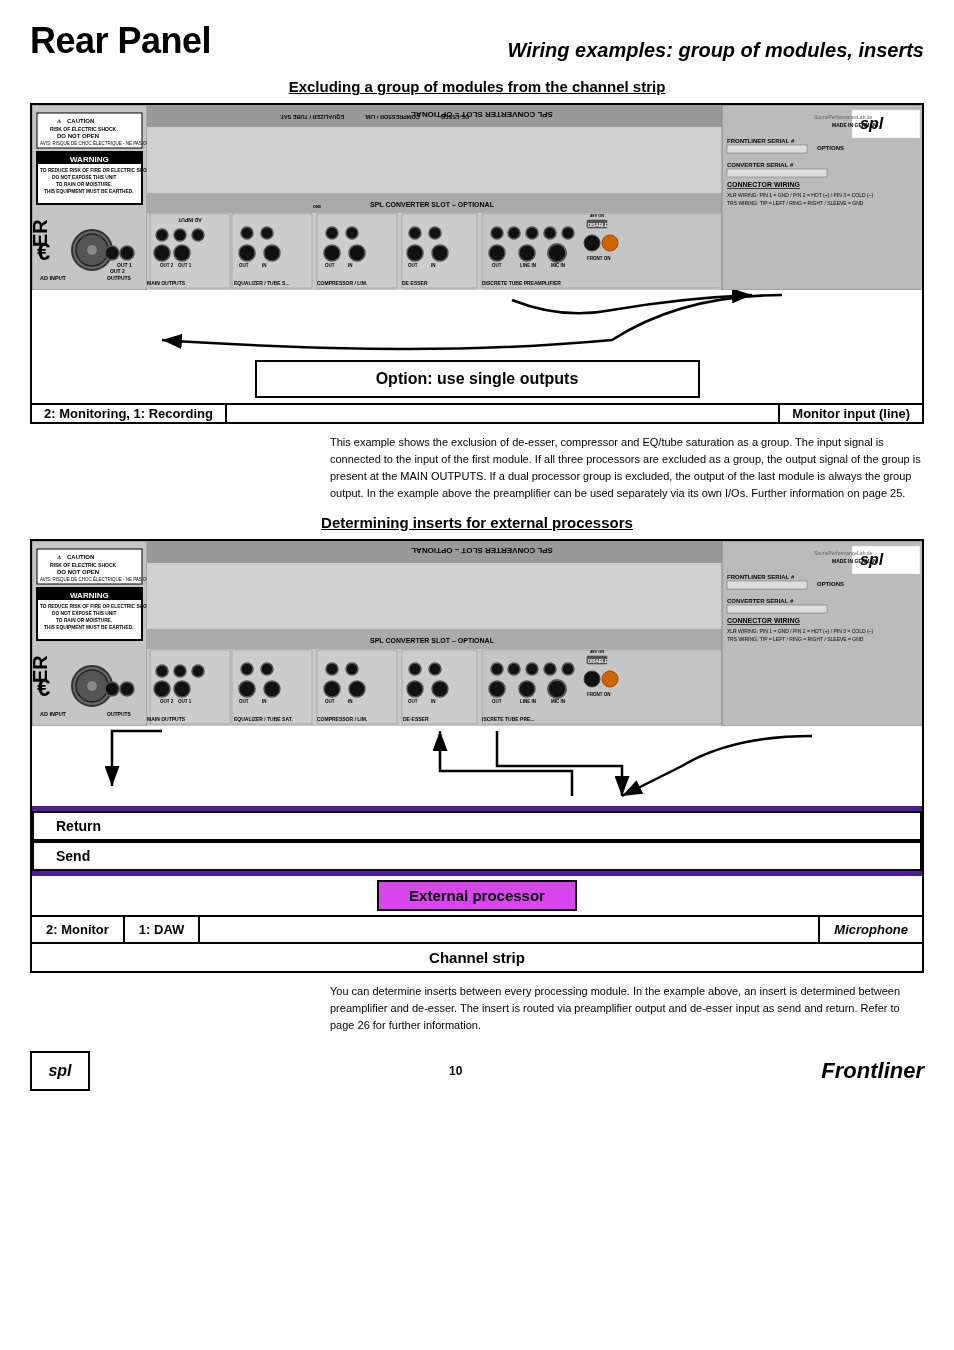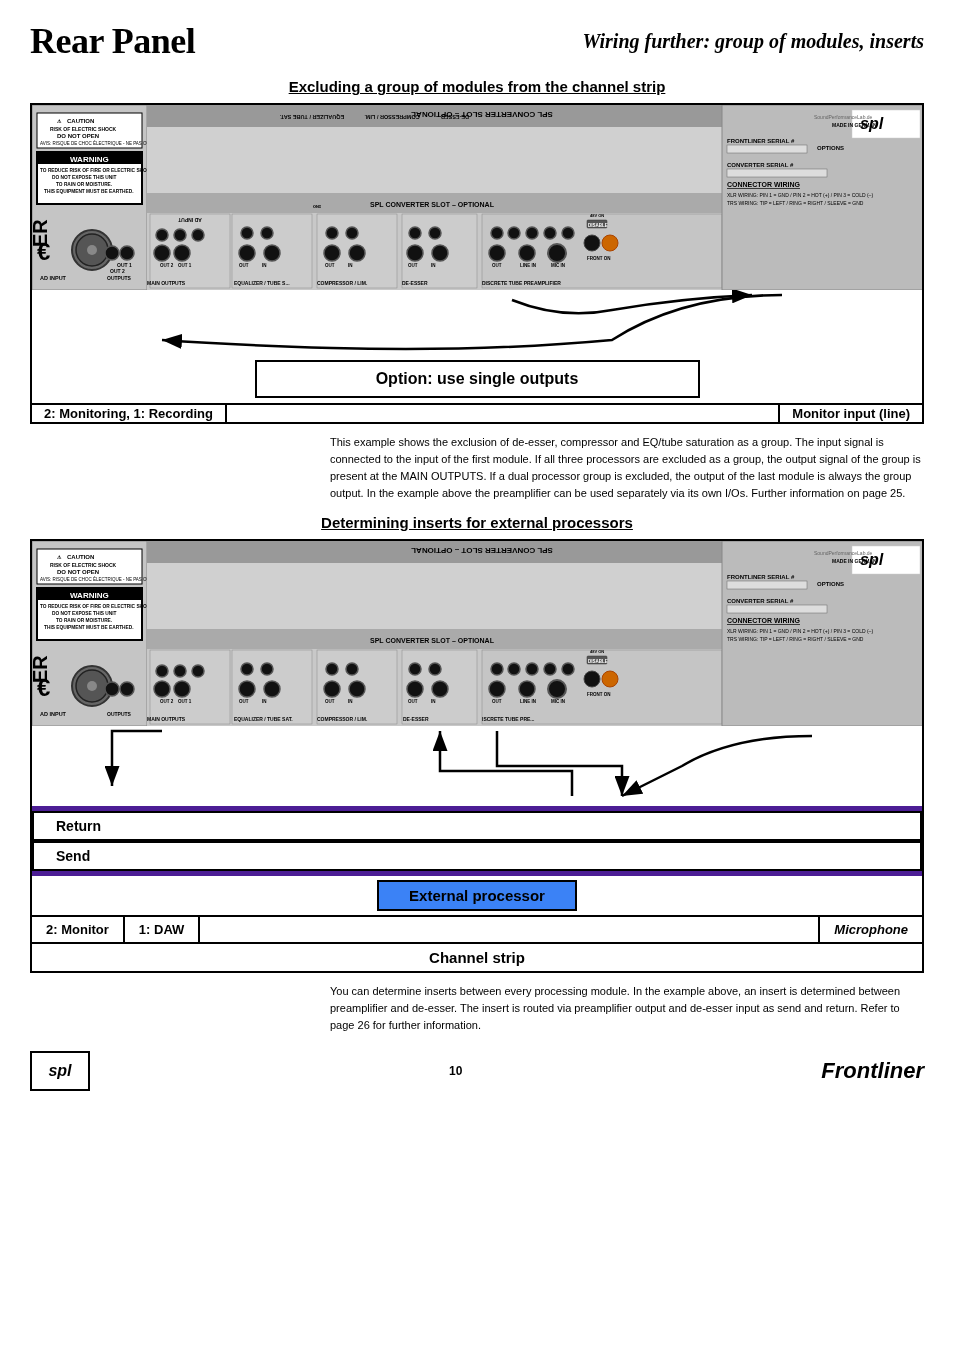--- a/index.html
+++ b/index.html
@@ -8,23 +8,22 @@
       font-family: Arial, Helvetica, sans-serif;
       width: 954px;
       min-height: 1350px;
       padding: 20px 30px;
       color: #000;
     }
 
     .page-header {
       display: flex;
       justify-content: space-between;
-      align-items: center;
+      align-items: flex-end;
       margin-bottom: 16px;
-      font-family: Liberation Serif, serif;
     }
     .page-title {
       font-size: 36px;
       font-weight: 900;
       letter-spacing: -0.5px;
     }
     .page-subtitle {
       font-size: 20px;
       font-style: italic;
       font-weight: bold;
@@ -147,37 +146,37 @@
       font-size: 14px;
       font-weight: 900;
       background: #fff;
     }
 
     .ext-proc-box {
       border: 2px solid #000;
       padding: 5px 30px;
       font-size: 15px;
       font-weight: 900;
-      background: #3b82f6;
+      background: #d946ef;
       display: inline-block;
       text-align: center;
     }
 
     .center-box-area {
       display: flex;
       justify-content: center;
       margin: 4px 0;
     }
   </style>
 </head>
 <body>
 
 <div class="page-header">
   <span class="page-title">Rear Panel</span>
-  <span class="page-subtitle">Wiring further: group of modules, inserts</span>
+  <span class="page-subtitle">Wiring examples: group of modules, inserts</span>
 </div>
 
 <div>
   <div class="section-heading">Excluding a group of modules from the channel strip</div>
 
   <div class="diagram-wrapper">
 
     <svg width="894" height="185" viewBox="0 0 894 185" style="display:block; background:#ccc;">
 
       <rect x="0" y="0" width="115" height="185" fill="#c5c5c5" stroke="#888" stroke-width="1"></rect>

